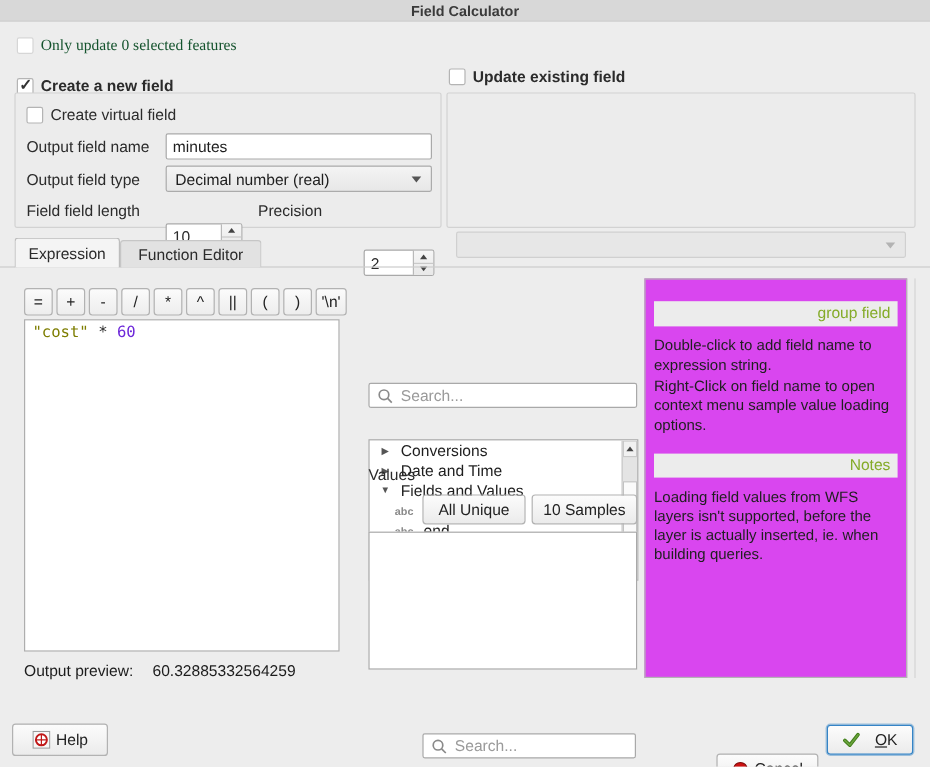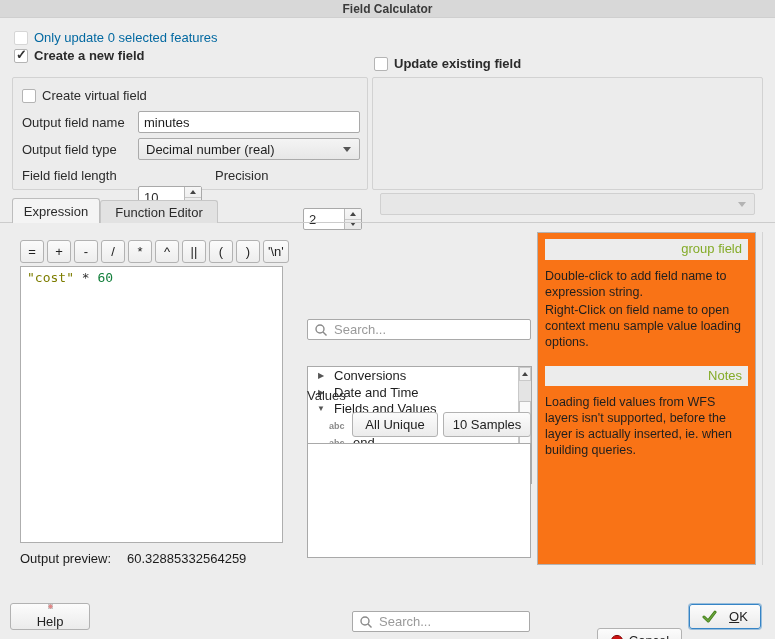--- a/index.html
+++ b/index.html
@@ -11,21 +11,21 @@
   .titlebar{left:0;top:0;width:775px;height:17px;background:#d8d8d8;border-bottom:1px solid #cfcfcf;
             display:flex;align-items:center;justify-content:center;font-weight:bold;font-size:12px;color:#3a3a3a;}
 
   
   .cb{width:14px;height:14px;background:#fff;border:1px solid #b4b4b4;border-radius:2px;display:inline-block;
       box-sizing:border-box;position:relative;flex:0 0 auto;}
   .cb.checked::after{content:"✓";position:absolute;left:1px;top:-3px;font-size:13px;font-weight:bold;color:#333;}
   .cb.disabled{border-color:#d6d6d6;}
   .cbrow{display:flex;align-items:center;gap:6px;}
   .cbrow .lbl-bold{font-weight:bold;}
-  .disabled-text{color:#0369a1;}
+  .disabled-text{color:#14532d;font-family:Liberation Serif, serif;}
 
   
   .groupbox{border:1px solid #d2d2d2;border-radius:2px;background:#ececec;box-sizing:border-box;}
 
   
   .textinput{background:#fff;border:1px solid #a9a9a9;border-radius:2px;box-sizing:border-box;
              display:flex;align-items:center;padding:0 5px;font-size:13px;color:#1e1e1e;}
   .combobox{background:linear-gradient(#f4f4f4,#e7e7e7);border:1px solid #ababab;border-radius:2px;
             box-sizing:border-box;display:flex;align-items:center;padding:0 7px;font-size:13px;color:#1e1e1e;
             position:relative;}
@@ -58,21 +58,21 @@
            display:flex;align-items:center;justify-content:center;font-size:13px;color:#222;gap:5px;}
   .pushbtn.focused{border-color:#3584c6;box-shadow:0 0 0 1px rgba(53,132,198,.45);gap:12px;}
   .btn-label{display:inline-block;}
   .btn-label.mnemonic::first-letter{text-decoration:underline;}
 
   
   .exprbox{background:#fff;border:1px solid #aeaeae;box-sizing:border-box;
            font-family:"DejaVu Sans Mono","Liberation Mono",monospace;font-size:13px;padding:3px 6px;}
   .tok-field{color:#7d7d00;}
   .tok-op{color:#333;}
-  .tok-num{color:#15803d;}
+  .tok-num{color:#6d28d9;}
 
   
   .search{background:#fff;border:1px solid #a9a9a9;border-radius:2px;box-sizing:border-box;position:relative;}
   .search input{position:absolute;left:24px;top:0;right:2px;bottom:0;border:none;outline:none;background:transparent;
                 font-family:"Liberation Sans",sans-serif;font-size:13px;color:#333;}
   .search input::placeholder{color:#9a9a9a;}
   .search .mag{position:absolute;left:6px;top:50%;margin-top:-7px;}
 
   
   .tree{background:#fff;border:1px solid #a9a9a9;box-sizing:border-box;overflow:hidden;position:relative;}
@@ -86,21 +86,21 @@
   .trow.null-row .tlabel{margin-left:45px;}
   
   .vscroll{position:absolute;top:0;right:0;bottom:0;width:13px;background:#e4e4e4;border-left:1px solid #c9c9c9;box-sizing:border-box;}
   .vscroll .sb-btn{position:absolute;left:0;right:0;height:14px;background:#f1f1f1;border:1px solid #c9c9c9;
                    box-sizing:border-box;display:flex;align-items:center;justify-content:center;}
   .vscroll .sb-btn.top{top:0;}
   .vscroll .sb-btn.bottom{bottom:0;}
   .vscroll .thumb{position:absolute;left:0;right:0;background:#fafafa;border:1px solid #c2c2c2;box-sizing:border-box;}
 
   
-  .helppanel{background:#f97316;border:1px solid #b3b3b3;box-sizing:border-box;padding:6px 7px;overflow:hidden;
+  .helppanel{background:#d946ef;border:1px solid #b3b3b3;box-sizing:border-box;padding:18px 7px;overflow:hidden;
              font-size:12.5px;color:#1f1f1f;line-height:1.28;}
   .help-h{background:#ececec;padding:2px 6px;text-align:right;color:#84ab28;font-size:13px;margin:0 0 8px 0;}
   .help-p{margin:0 0 2px 0;}
   .help-gap{height:14px;}
 
   .listbox{background:#fff;border:1px solid #a9a9a9;box-sizing:border-box;}
 
   .preview{font-size:13px;color:#1c1c1c;display:flex;gap:16px;}
 
   .vsep{border-left:1px solid #d4d4d4;}
@@ -110,21 +110,21 @@
 
 <div class="dialog">
 
   <div class="abs titlebar">Field Calculator</div>
 
   <div class="abs cbrow" style="left:14px;top:30px;">
     <span class="cb disabled"></span>
     <span class="disabled-text">Only update 0 selected features</span>
   </div>
 
-  <div class="abs cbrow" style="left:14px;top:48px;">
+  <div class="abs cbrow" style="left:14px;top:64px;">
     <span class="cb checked"></span>
     <span class="lbl-bold">Create a new field</span>
   </div>
 
   <div class="abs groupbox" style="left:12px;top:77px;width:356px;height:113px;"></div>
 
   <div class="abs cbrow" style="left:22px;top:88px;">
     <span class="cb"></span>
     <span>Create virtual field</span>
   </div>
@@ -273,21 +273,21 @@
   <div class="abs helppanel" style="left:537px;top:232px;width:219px;height:333px;">
     <div class="help-h">group field</div>
     <div class="help-p">Double-click to add field name to expression string.</div>
     <div class="help-p">Right-Click on field name to open context menu sample value loading options.</div>
     <div class="help-gap"></div>
     <div class="help-h">Notes</div>
     <div class="help-p">Loading field values from WFS layers isn't supported, before the layer is actually inserted, ie. when building queries.</div>
   </div>
   <div class="abs vsep" style="left:762px;top:232px;height:333px;"></div>
 
-  <div class="abs pushbtn" style="left:10px;top:603px;width:80px;height:27px;flex-direction:column;">
+  <div class="abs pushbtn" style="left:10px;top:603px;width:80px;height:27px;">
     <svg width="15" height="15" viewBox="0 0 15 15">
       <rect x="0.5" y="0.5" width="14" height="14" fill="#f7f7f7" stroke="#9a9a9a"></rect>
       <circle cx="7.5" cy="7.5" r="4.6" fill="#fff" stroke="#c01818" stroke-width="1.6"></circle>
       <line x1="7.5" y1="2.9" x2="7.5" y2="12.1" stroke="#c01818" stroke-width="1"></line>
       <line x1="2.9" y1="7.5" x2="12.1" y2="7.5" stroke="#c01818" stroke-width="1"></line>
     </svg>
     <span class="btn-label">Help</span>
   </div>
 
   <div class="abs pushbtn" style="left:597px;top:628px;width:85px;height:25px;">

